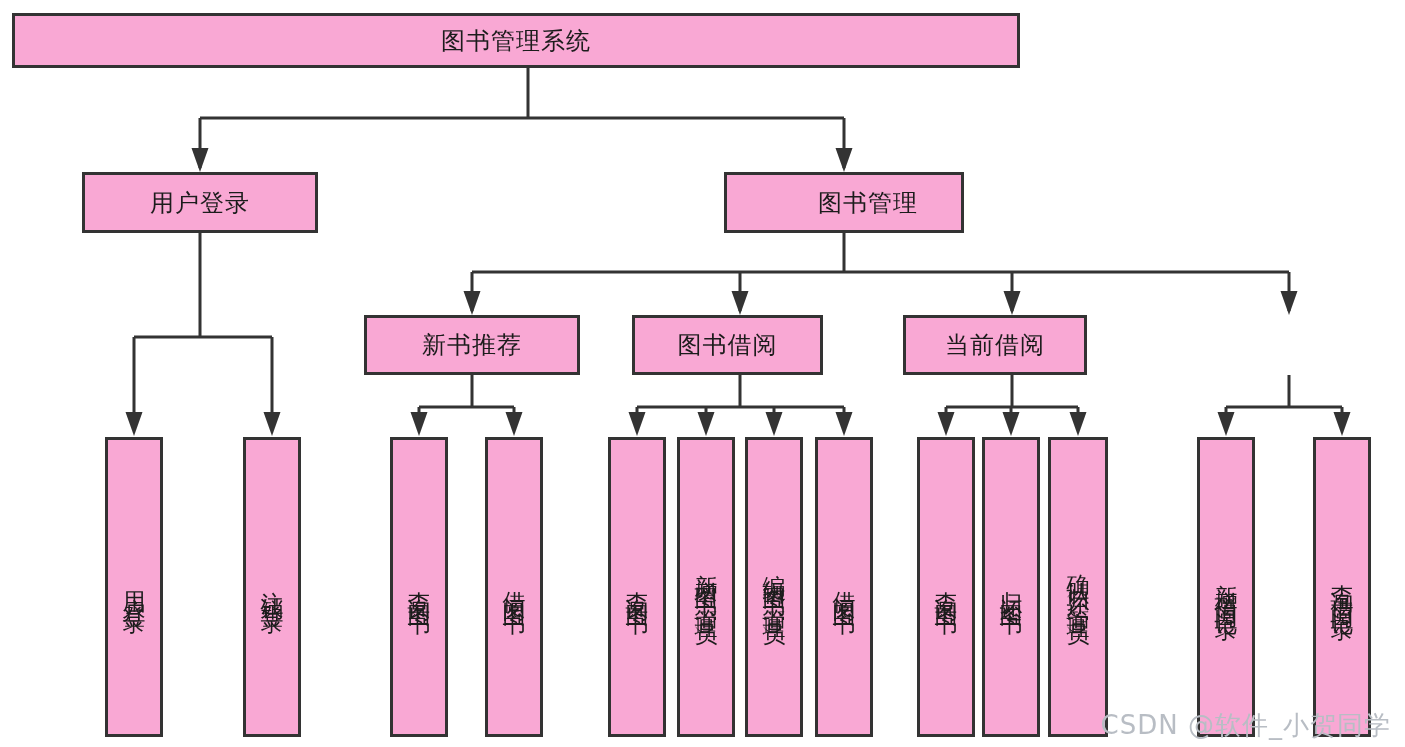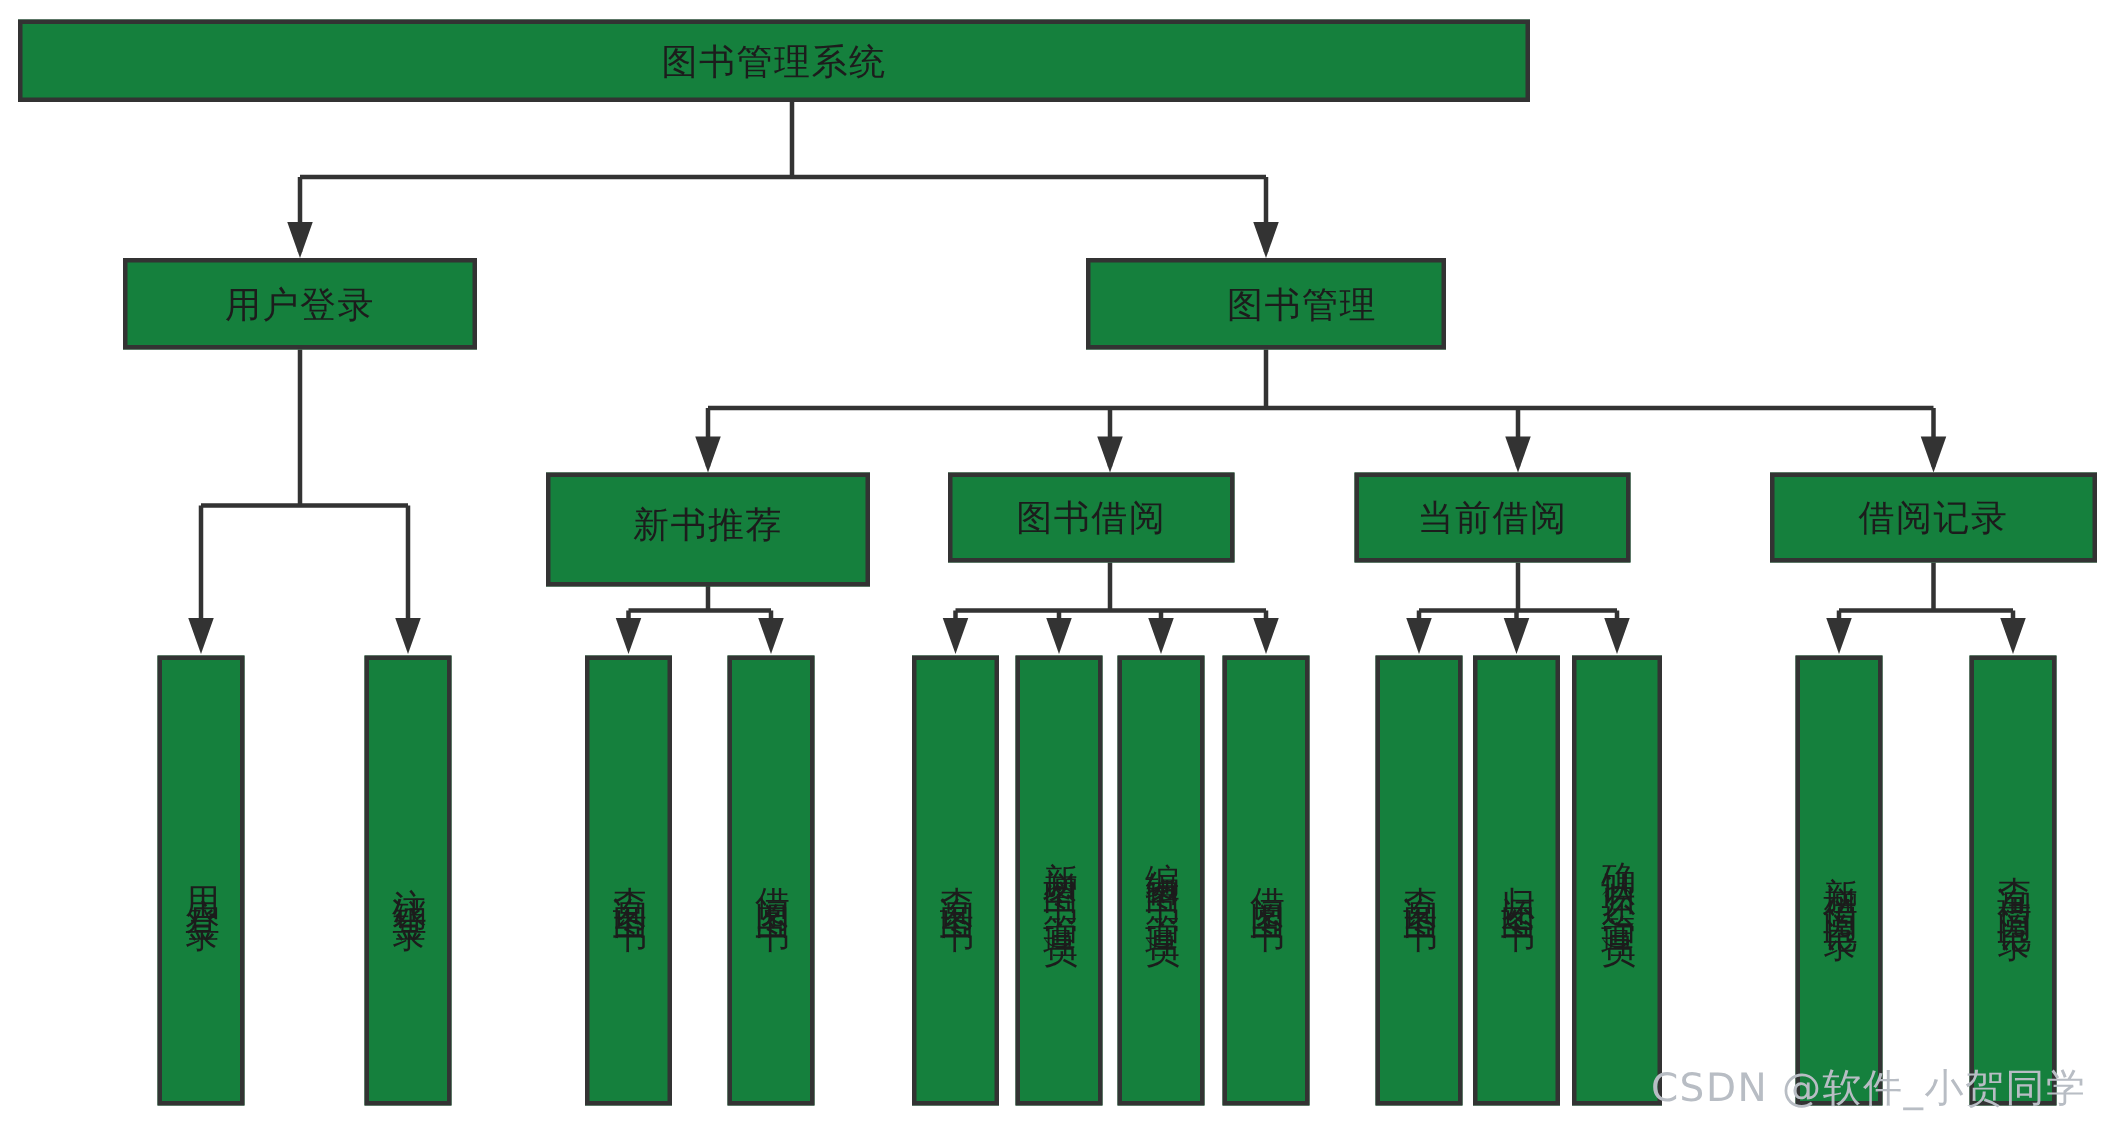--- a/index.html
+++ b/index.html
@@ -12,21 +12,21 @@
     overflow: hidden;
   }
   .connectors {
     position: absolute;
     left: 0; top: 0;
     width: 1405px; height: 747px;
   }
   .box {
     position: absolute;
     box-sizing: border-box;
-    background: #15803d;
+    background: #f9a8d4;
     border: 3px solid #333333;
     color: #1c1c1c;
     display: flex;
     align-items: center;
     justify-content: center;
     text-align: right;
     line-height: 1;
   }
   .box.h { font-size: 24px; letter-spacing: 1px; }
   .box.v {
@@ -80,24 +80,23 @@
       <polygon points="1217.5,412 1234.5,412 1226,436"></polygon>
       <polygon points="1333.5,412 1350.5,412 1342,436"></polygon>
     </g>
   </svg>
 
   <div class="box h" style="left:12px; top:13px; width:1008px; height:55px;">图书管理系统</div>
 
   <div class="box h" style="left:82px; top:172px; width:236px; height:61px;">用户登录</div>
   <div class="box h" style="left:724px; top:172px; width:240px; height:61px;padding-left:48px;">图书管理</div>
 
-  <div class="box h" style="left:364px; top:315px; width:216px; height:76px;font-family:Liberation Mono, monospace;">新书推荐</div>
+  <div class="box h" style="left:364px; top:315px; width:216px; height:60px;">新书推荐</div>
   <div class="box h" style="left:632px; top:315px; width:191px; height:60px;">图书借阅</div>
   <div class="box h" style="left:903px; top:315px; width:184px; height:60px;">当前借阅</div>
-  <div class="box h" style="left:1180px; top:315px; width:218px; height:60px;">借阅记录</div>
 
   <div class="box v" style="left:105px; top:437px; width:58px; height:300px;">用户登录</div>
   <div class="box v" style="left:243px; top:437px; width:58px; height:300px;">注销登录</div>
 
   <div class="box v" style="left:390px; top:437px; width:58px; height:300px;">查询图书</div>
   <div class="box v" style="left:485px; top:437px; width:58px; height:300px;">借阅图书</div>
 
   <div class="box v" style="left:608px; top:437px; width:58px; height:300px;">查询图书</div>
   <div class="box v" style="left:677px; top:437px; width:58px; height:300px;">新增图书（管理员）</div>
   <div class="box v" style="left:745px; top:437px; width:58px; height:300px;">编辑图书（管理员）</div>

